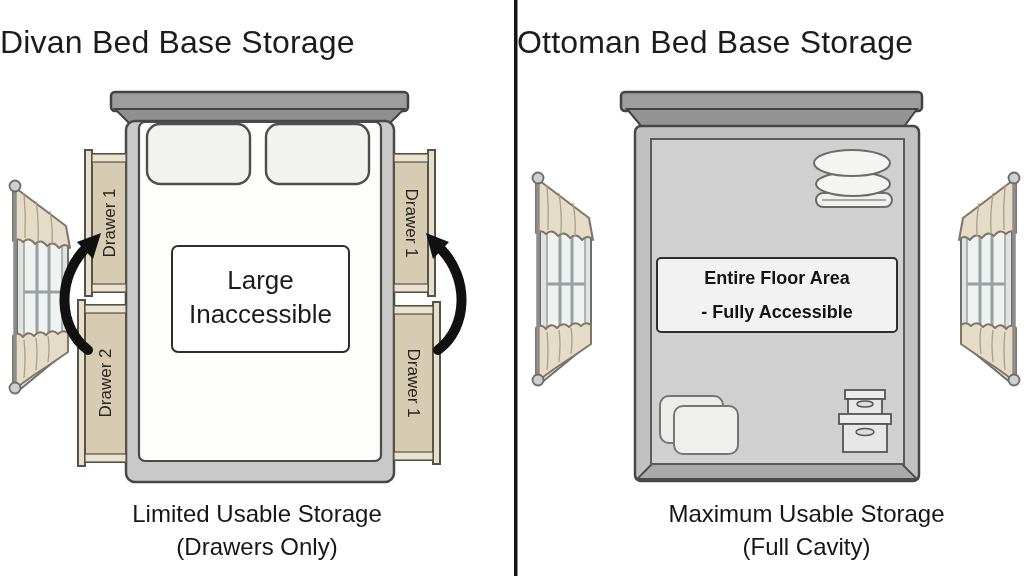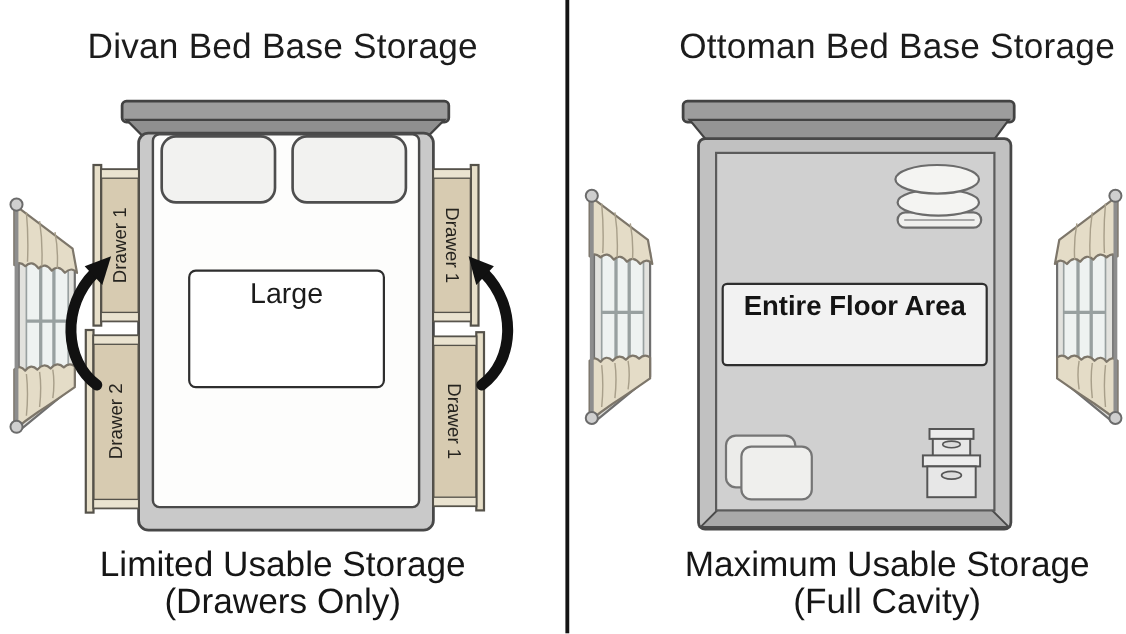--- a/index.html
+++ b/index.html
@@ -1,33 +1,33 @@
 <!DOCTYPE html>
 <html><head>
 <meta charset="utf-8">
 <style>
   html,body{margin:0;padding:0;background:#ffffff;}
   body{width:1024px;height:576px;position:relative;overflow:hidden;
        font-family:"Liberation Sans",sans-serif;color:#1b1b1b;}
   .abs{position:absolute;}
   svg{position:absolute;left:0;top:0;}
-  .panel-title{top:23px;font-size:32px;line-height:38px;text-align:center;
+  .panel-title{top:23px;font-size:32px;line-height:38px;
                color:#1c1c1c;letter-spacing:0.2px;}
   .title-left{left:0;width:514px;}
   .title-right{left:517px;width:597px;}
-  .caption{top:497px;font-size:32px;line-height:33px;text-align:center;color:#161616;}
+  .caption{top:497px;font-size:24px;line-height:33px;text-align:center;color:#161616;}
   .caption-left{left:0;width:514px;}
   .caption-right{left:517px;width:507px;margin-left:36px;}
   .label-box{box-sizing:border-box;text-align:center;}
   .label-divan{left:171px;top:245px;width:179px;height:108px;background:#ffffff;
                border:2px solid #2e2e2e;border-radius:7px;font-size:26px;
-               line-height:34px;padding-top:2px;color:#1b1b1b;}
+               line-height:34px;padding-top:16px;color:#1b1b1b;}
   .label-ottoman{left:656px;top:257px;width:242px;height:76px;background:#f2f2f2;
                border:2px solid #2e2e2e;border-radius:5px;font-weight:bold;
-               font-size:25px;line-height:34px;padding-top:2px;color:#141414;}
+               font-size:18px;line-height:34px;padding-top:2px;color:#141414;}
   .drawer-text{font-size:17px;fill:#26241f;}
 </style>
 </head>
 <body>
 
 <svg width="1024" height="576" viewBox="0 0 1024 576">
 
   <g>
 
     <g id="win">
@@ -135,24 +135,26 @@
       <ellipse cx="865" cy="432" rx="9" ry="3.5" fill="#dcdcdc" stroke="#555555" stroke-width="1.5"></ellipse>
     </g>
   </g>
 </svg>
 
 <div class="abs panel-title title-left">Divan Bed Base Storage</div>
 <div class="abs panel-title title-right">Ottoman Bed Base Storage</div>
 
 <div class="abs label-box label-divan">
   <div>Large</div>
+  <div>Inaccessible</div>
 </div>
 
 <div class="abs label-box label-ottoman">
   <div>Entire Floor Area</div>
+  <div>- Fully Accessible</div>
 </div>
 
 <div class="abs caption caption-left">
   <div>Limited Usable Storage</div>
   <div>(Drawers Only)</div>
 </div>
 
 <div class="abs caption caption-right">
   <div>Maximum Usable Storage</div>
   <div>(Full Cavity)</div>

